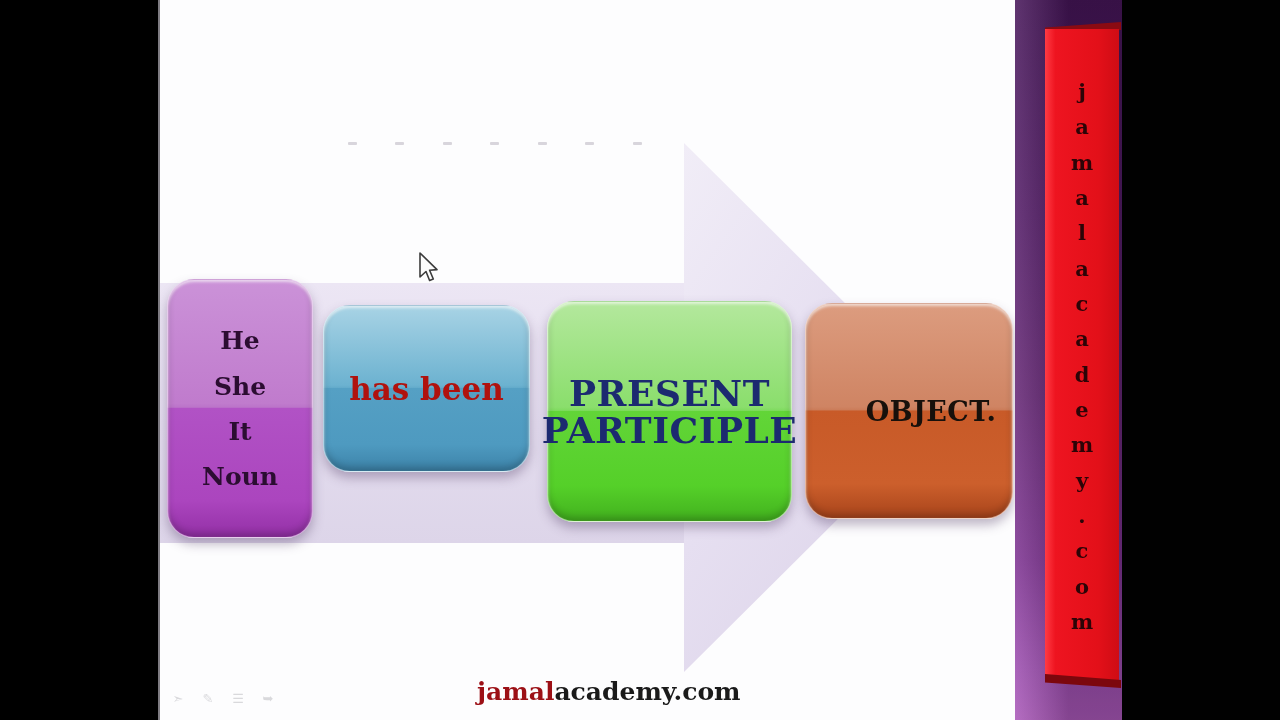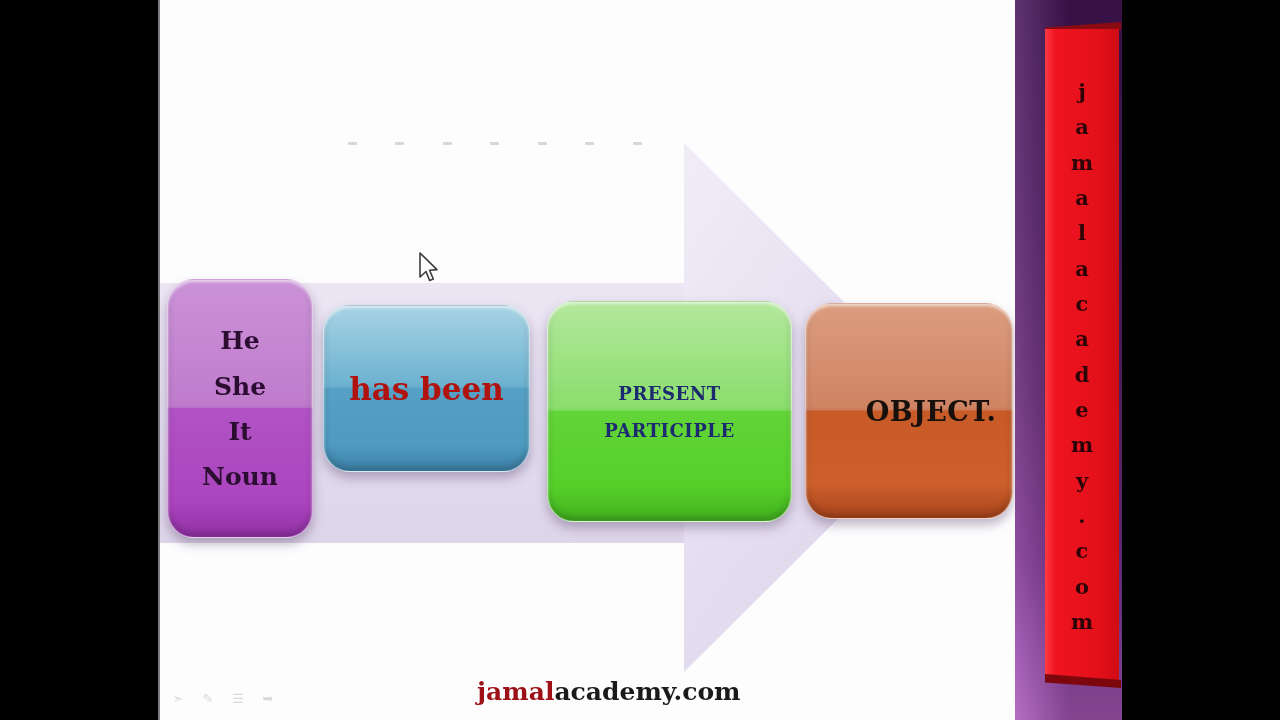--- a/index.html
+++ b/index.html
@@ -45,21 +45,21 @@
   .box-subject span:nth-child(1){height:46px}
   .box-subject span:nth-child(2){height:45px}
   .box-subject span:nth-child(3){height:45px}
   .box-subject span:nth-child(4){height:46px}
   .box-subject span:nth-child(5){height:34px}
   .box-aux { left:163px; top:305px; width:207px; height:167px;
       background:linear-gradient(180deg,#a8d3e5 0%,#6cb2d0 48%,#63abcb 49.5%,#55a0c4 50%,#4e9ac0 84%,#3c82a8 100%);
       color:#b0120e; font-size:31px; }
   .box-verb { left:387px; top:301px; width:245px; height:221px;
       background:linear-gradient(180deg,#b4e89d 0%,#8ade6c 48%,#7fdb5f 49.5%,#62d538 50%,#55d029 84%,#42b11e 100%);
-      color:#1c2a70; font-size:18px; line-height:37px; letter-spacing:.5px; }
+      color:#1c2a70; font-size:36px; line-height:37px; letter-spacing:.5px; }
   .box-object { left:645px; top:303px; width:208px; height:216px;
       background:linear-gradient(180deg,#dc9c7f 0%,#cf8463 48%,#cb7c59 49.5%,#c85a28 50%,#cc5f2c 84%,#a8441b 100%);
       color:#17100b; font-size:27px; letter-spacing:.5px;padding-left:44px; }
 
   
   .footer-brand { position:absolute; left:317px; top:677px; width:250px; 
                   font-size:25px; font-weight:bold; color:#1a1a1a; }
   .footer-brand .red { color:#9c1016; }
 
   

